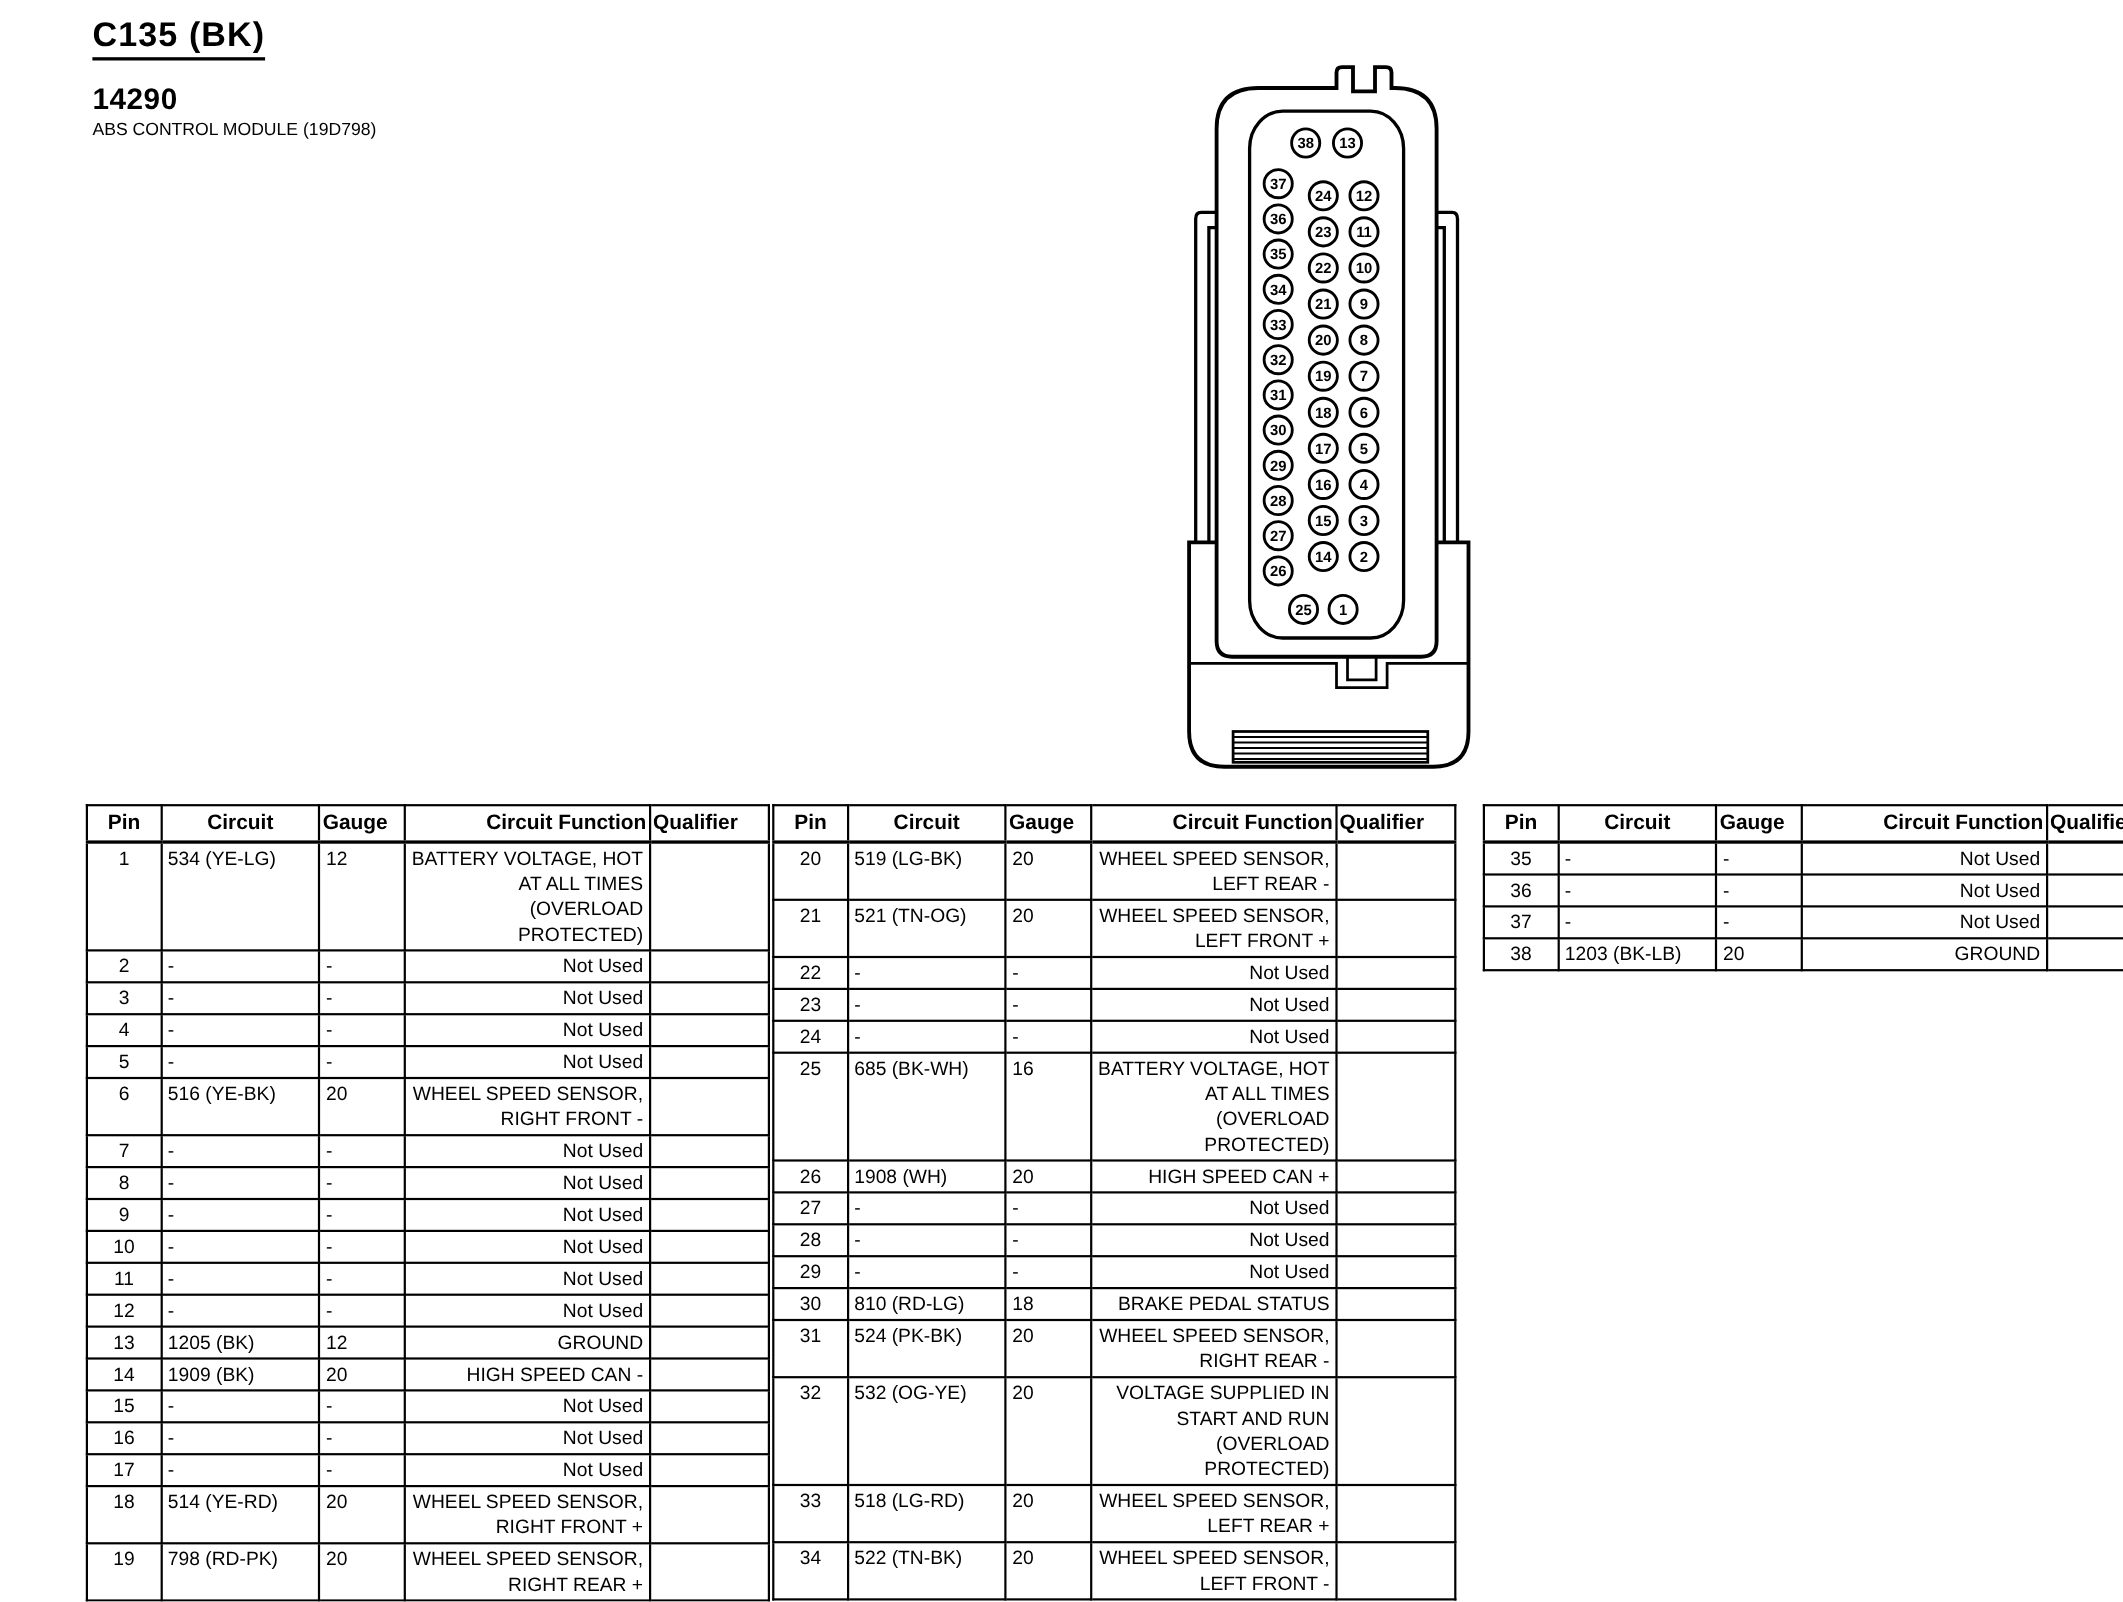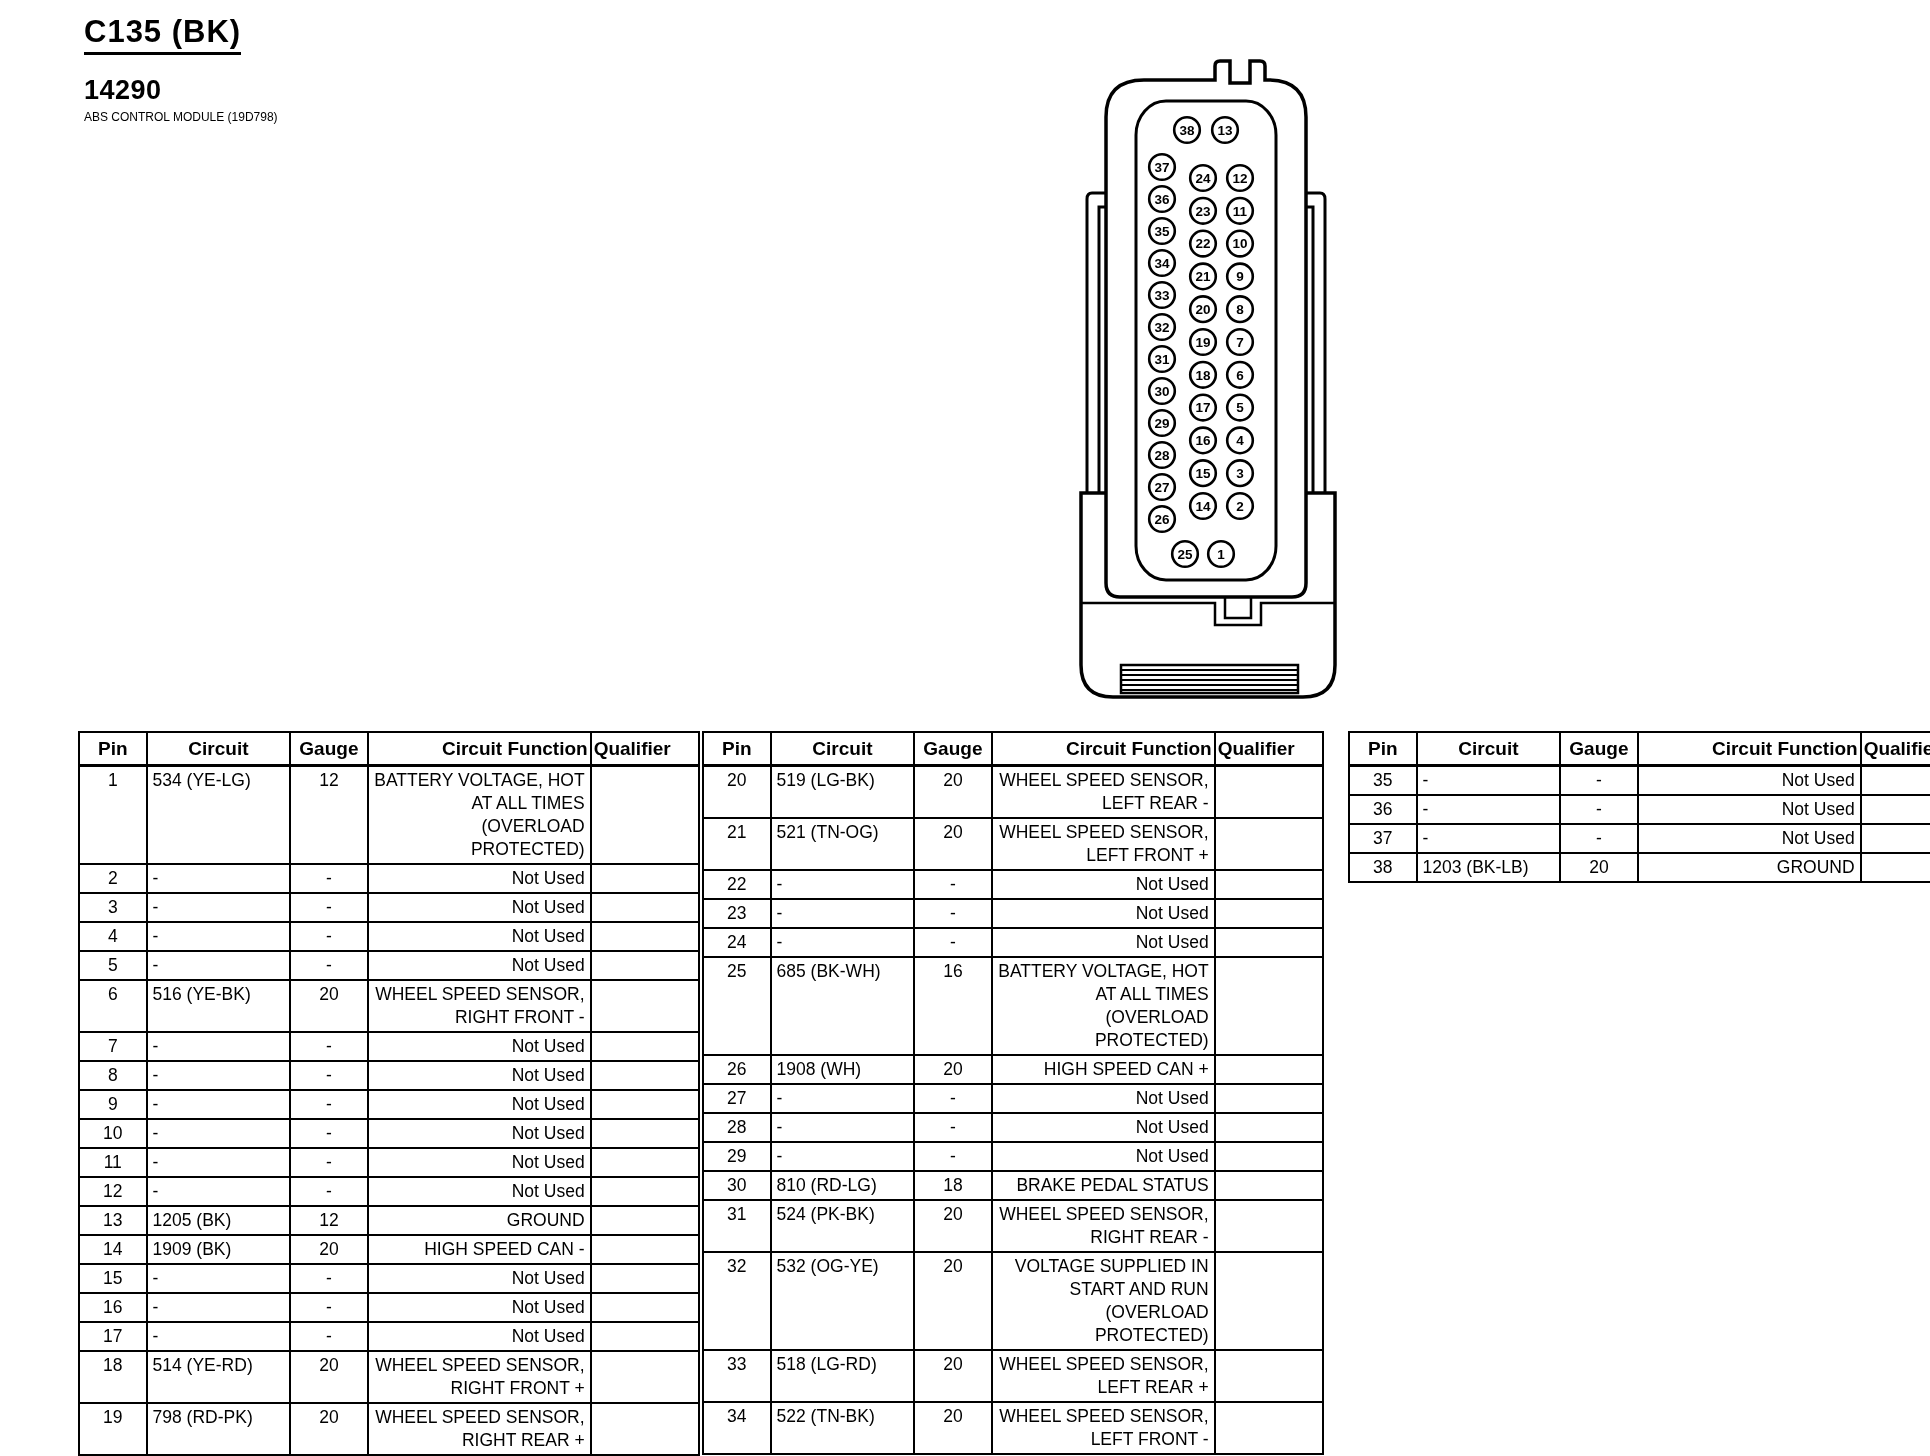--- a/index.html
+++ b/index.html
@@ -14,21 +14,21 @@
   .page { position: relative; width: 1930px; height: 1456px; overflow: hidden; margin-left: 48px; }
 
   
   .title-block { position: absolute; left: 36px; top: 14px; }
   .title-block h1 {
     margin: 0; font-size: 31px; font-weight: bold;
     display: inline-block; border-bottom: 3px solid var(--ink); padding-bottom: 2px;
     letter-spacing: 1px;
   }
   .title-block h2 { margin: 20px 0 4px 0; font-size: 27px; font-weight: bold; letter-spacing: 0.5px; }
-  .title-block .module { font-size: 12px; font-weight: normal; }
+  .title-block .module { font-size: 16px; font-weight: normal; }
 
   
   .connector-svg { position: absolute; left: 1020px; top: 55px; }
   .connector-svg path, .connector-svg rect.outline { fill: none; stroke: var(--ink); }
   .connector-svg .heavy { stroke-width: 3.5px; }
   .connector-svg .mid   { stroke-width: 3px; }
   .connector-svg .lite  { stroke-width: 2.5px; }
   .connector-svg .stripe{ stroke-width: 2px; stroke: var(--ink); }
   .connector-svg circle { fill: var(--paper); stroke: var(--ink); stroke-width: 2.6px; }
   .connector-svg text {
@@ -53,21 +53,21 @@
     padding: 2px 5px;
     overflow: hidden;
   }
   .pinout th {
     font-size: 19px; font-weight: bold; text-align: center;
     line-height: 27px; padding: 2px 2px;
     border-bottom-width: 3px;
   }
   .pinout .col0 { width: 63px;  text-align: center; }
   .pinout .col1 { width: 134px; }
-  .pinout .col2 { width: 72px;  text-align: center; }
+  .pinout .col2 { width: 72px;  text-align: left; }
   .pinout .col3 { width: 208px; text-align: right; white-space: pre-line; }
   .pinout .col4 { width: 101px; text-align: left; }
 </style>
 </head>
 <body>
 
 <div class="page">
 
   <div class="title-block">
     <h1>C135 (BK)</h1><br>

